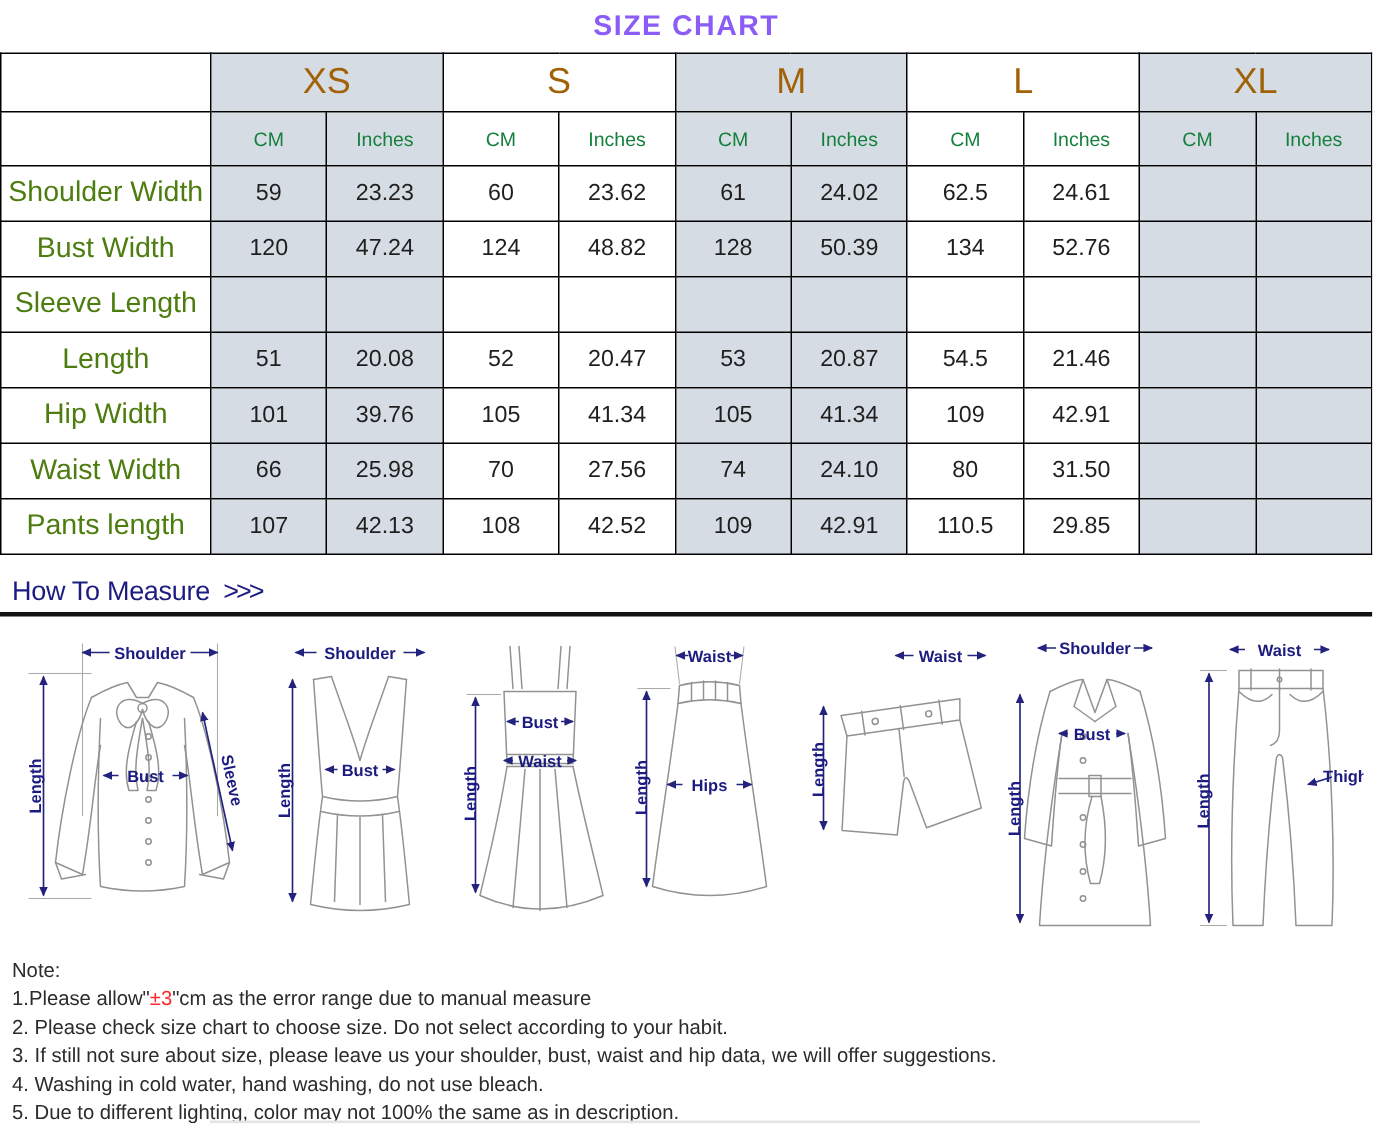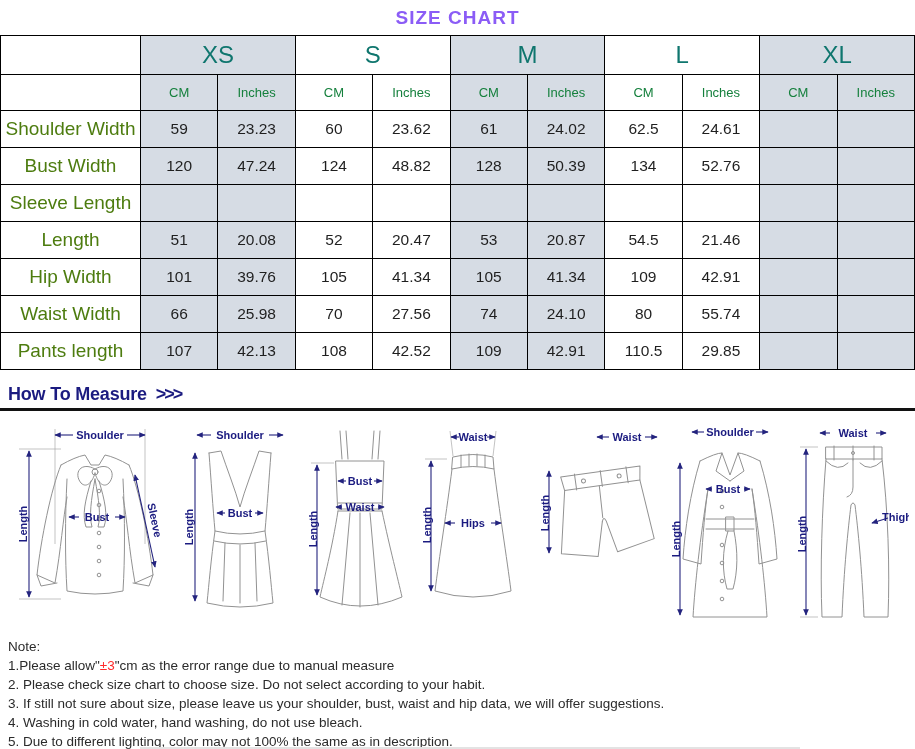--- a/index.html
+++ b/index.html
@@ -11,28 +11,28 @@
     text-align:center;font-weight:bold;font-size:19px;letter-spacing:1px;
     padding:7px 0 6px 0;color:#8b5cf6;
   }
   
   #size-table{border-collapse:collapse;width:915px;table-layout:fixed;}
   #size-table th,#size-table td{
     border:1px solid #000;text-align:center;vertical-align:middle;
     padding:0;overflow:hidden;font-weight:normal;background:#fff;
   }
   #size-table .shade{background:#d6dce4;}
-  .size-cell{height:38px;font-size:24px;font-weight:bold;color:#0f766e;}
+  .size-cell{height:38px;font-size:24px;font-weight:bold;color:#a16207;}
   .unit-cell{height:35px;font-size:13px;font-weight:bold;color:#15803d;}
   .label-cell{height:36px;font-size:19px;color:#4d7c0f;}
   .value-cell{height:36px;font-size:15.5px;color:#1f1f1f;}
   
   .htm-heading{
     margin:14px 0 0 0;padding-left:8px;
-    font-size:18px;font-weight:bold;color:#1b1b80;letter-spacing:-0.2px;
+    font-size:18px;font-weight:normal;color:#1b1b80;letter-spacing:-0.2px;
     white-space:nowrap;
   }
   .htm-heading .chevrons{letter-spacing:-2px;padding-left:4px;}
   .rule{height:3px;background:#121212;margin-top:3px;width:915px;}
   
   .diagrams{display:flex;align-items:flex-start;height:212px;padding-top:8px;}
   .diagrams svg{display:block;flex:0 0 auto;}
   .d1{margin-left:15px;} .d2{margin-left:8px;} .d3{margin-left:10px;}
   .d4{margin-left:10px;} .d5{margin-left:14px;} .d6{margin-left:10px;} .d7{margin-left:8px;}
   .garment{fill:none;stroke:#929292;stroke-width:1;stroke-linecap:round;stroke-linejoin:round;}
@@ -157,21 +157,21 @@
         </tr>
         <tr>
           <th class="label-cell">Waist Width</th>
           <td class="value-cell shade">66</td>
           <td class="value-cell shade">25.98</td>
           <td class="value-cell">70</td>
           <td class="value-cell">27.56</td>
           <td class="value-cell shade">74</td>
           <td class="value-cell shade">24.10</td>
           <td class="value-cell">80</td>
-          <td class="value-cell">55.74</td>
+          <td class="value-cell">31.50</td>
           <td class="value-cell shade"></td>
           <td class="value-cell shade"></td>
         </tr>
         <tr>
           <th class="label-cell">Pants length</th>
           <td class="value-cell shade">107</td>
           <td class="value-cell shade">42.13</td>
           <td class="value-cell">108</td>
           <td class="value-cell">42.52</td>
           <td class="value-cell shade">109</td>

